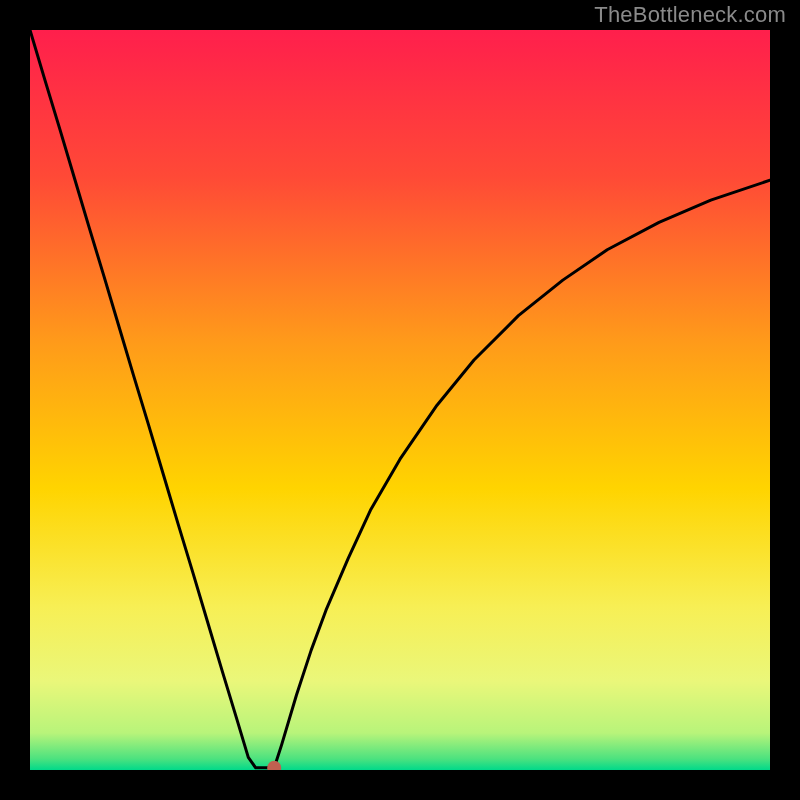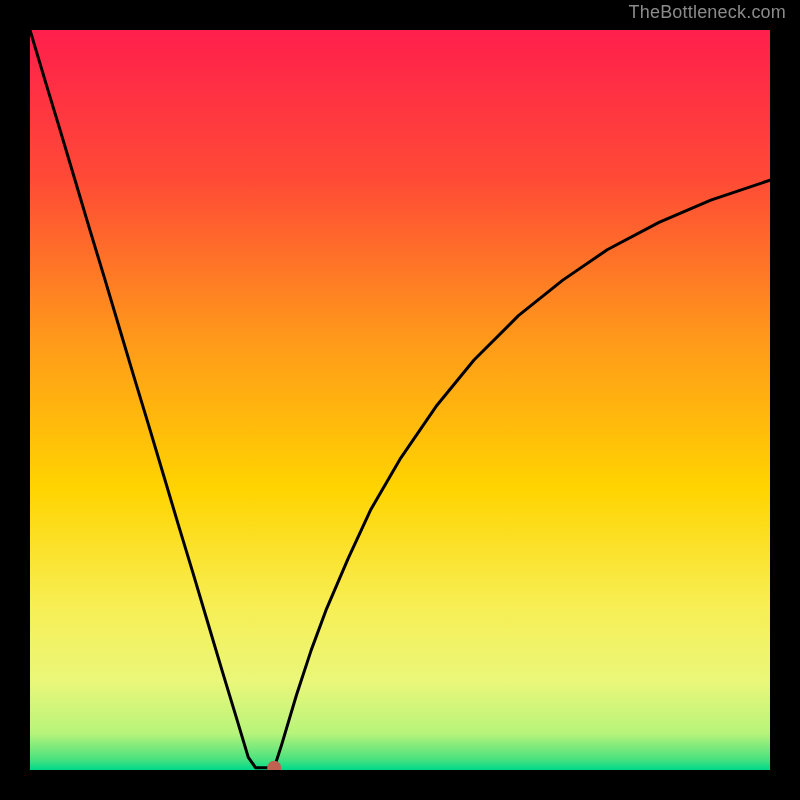--- a/index.html
+++ b/index.html
@@ -16,21 +16,21 @@
     top: 0;
     width: 800px;
     height: 800px;
     background: #000;
   }
   .watermark {
     position: absolute;
     top: 2px;
     right: 14px;
     font-family: Arial, Helvetica, sans-serif;
-    font-size: 18px;
+    font-size: 22px;
     font-weight: 500;
     color: #8a8a8a;
     letter-spacing: 0.2px;
   }
   svg.plot {
     position: absolute;
     left: 30px;
     top: 30px;
     width: 740px;
     height: 740px;

